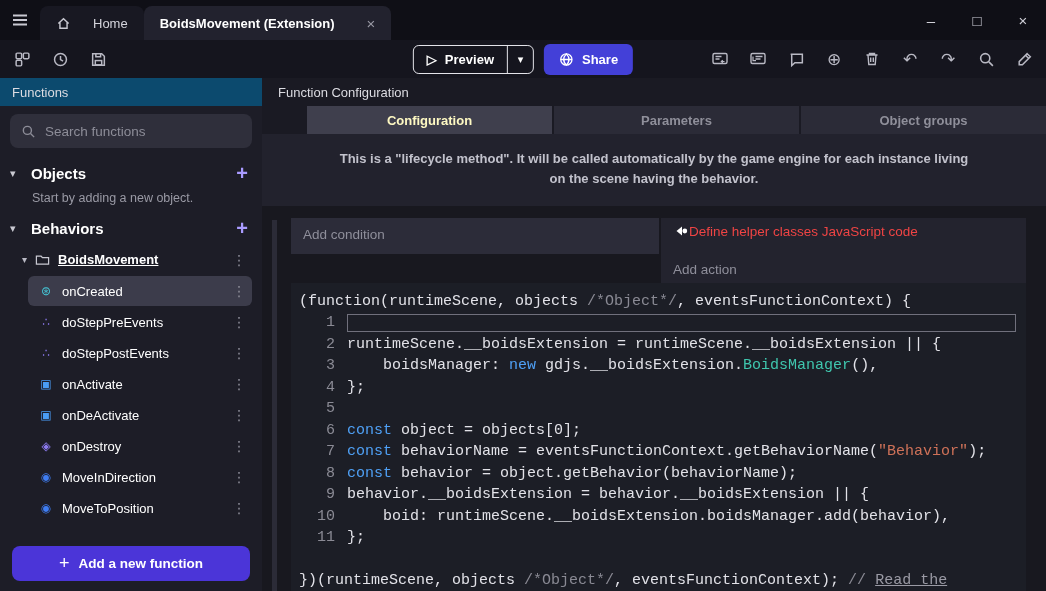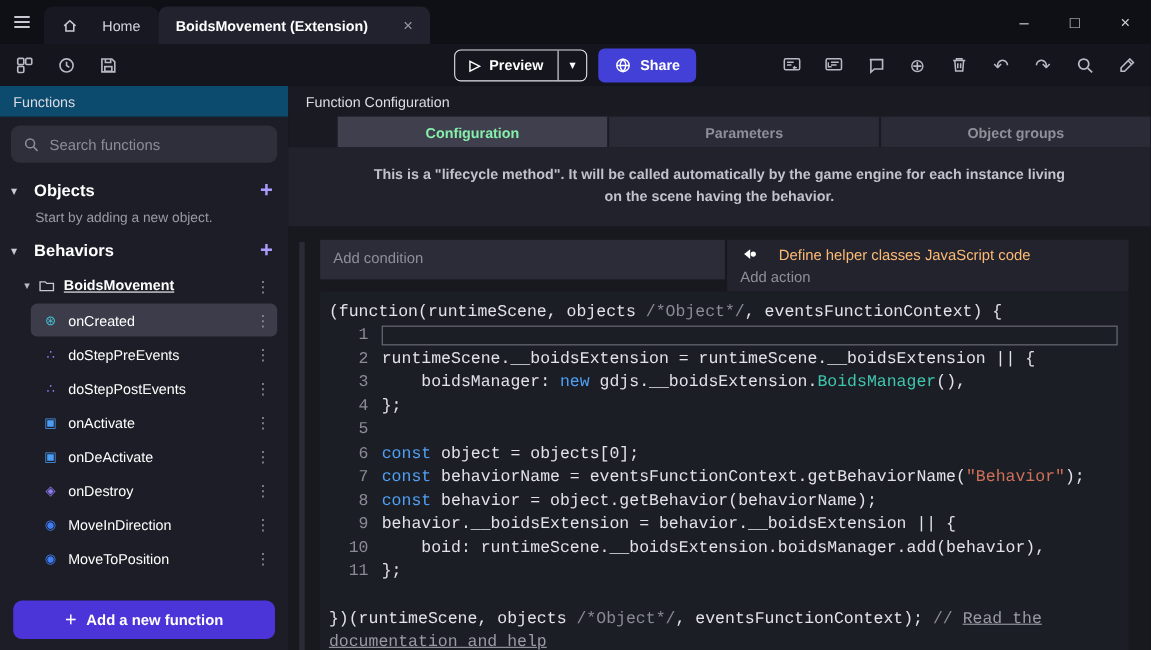--- a/index.html
+++ b/index.html
@@ -55,32 +55,32 @@
     font-weight:bold; font-size:13.5px; display:flex; align-items:center; justify-content:center; gap:9px; cursor:pointer; flex:none; }
   .add-btn .plus { font-size:18px; font-weight:normal; }
 
   
   .main { flex:1; background:#1a1a23; display:flex; flex-direction:column; min-width:0; }
   .main-header { height:28px; display:flex; align-items:center; padding:0 16px; color:#dcdce2; flex:none; }
   .tabs { display:flex; height:28px; flex:none; }
   .tab-item { flex:1; background:#2b2b37; color:#8f8f9a; display:flex; align-items:center; justify-content:center;
     font-weight:bold; font-size:13px; border-right:2px solid #1a1a23; cursor:pointer; }
   .tab-item:last-child { border-right:none; }
-  .tab-item.active { background:#3f3f4d; color:#86efac;margin-left:45px; }
+  .tab-item.active { background:#3f3f4d; color:#fef9c3;margin-left:45px; }
   .desc { background:#22222d; color:#c2c2cc; font-weight:bold; font-size:13px; text-align:center;
     padding:15px 70px 17px 70px; line-height:1.55; flex:none; }
   .events { flex:1; background:#18181f; padding:12px 20px 0 10px; position:relative; min-height:0; }
   .handle { position:absolute; left:10px; top:14px; bottom:0; width:5px; background:#2b2b37; }
   .ev-inner { margin-left:19px; display:flex; flex-direction:column; height:100%; }
   .ev-header { display:flex; align-items:flex-start; flex:none; }
   .add-cond { width:368px; height:36px; background:#2c2c39; color:#8f8f9b; font-size:13.5px;
     padding:9px 12px; margin-right:2px; cursor:pointer; }
   .ev-right { flex:1; background:#23232e; padding:5px 12px 6px 12px; }
-  .js-title { color:#fdba74; font-size:13.5px; display:flex; align-items:center; gap:19px; }
-  .add-action { color:#8f8f9b; font-size:13.5px; margin-top:5px; cursor:pointer; }
+  .js-title { color:#ef4444; font-size:13.5px; display:flex; align-items:center; gap:0; }
+  .add-action { color:#8f8f9b; font-size:13.5px; margin-top:23px; cursor:pointer; }
 
   
   .code { flex:1; background:#1c1e26; font-family:Liberation Mono, monospace; font-size:15px;
     padding:7px 10px 0 6px; overflow:hidden; min-height:0; }
   .code-line { display:flex; align-items:center; height:21.5px; white-space:pre; }
   .plain-line { padding-left:2px; }
   .gutter { width:38px; text-align:right; color:#8b8b95; flex:none; }
   .code-body { padding-left:12px; display:flex; align-items:center; min-width:0; }
   .cursor-line { flex:1; border:1px solid #70707c; height:18px; margin-left:12px; padding-left:0; }
   .footer-block { margin-top:21px; }

